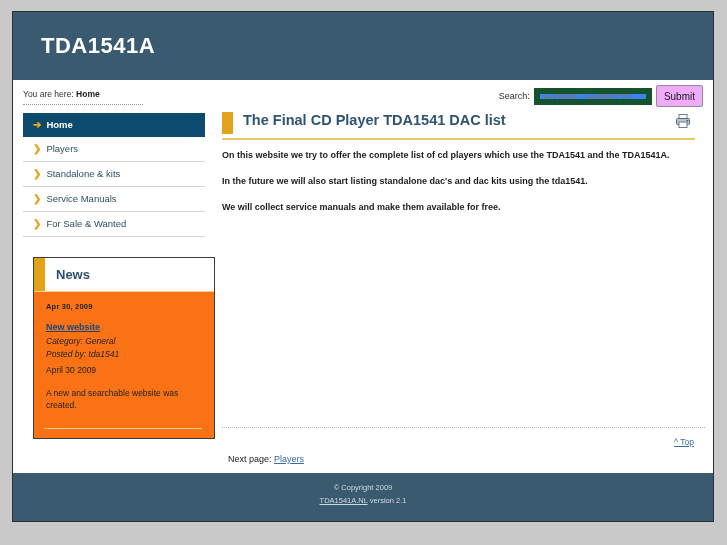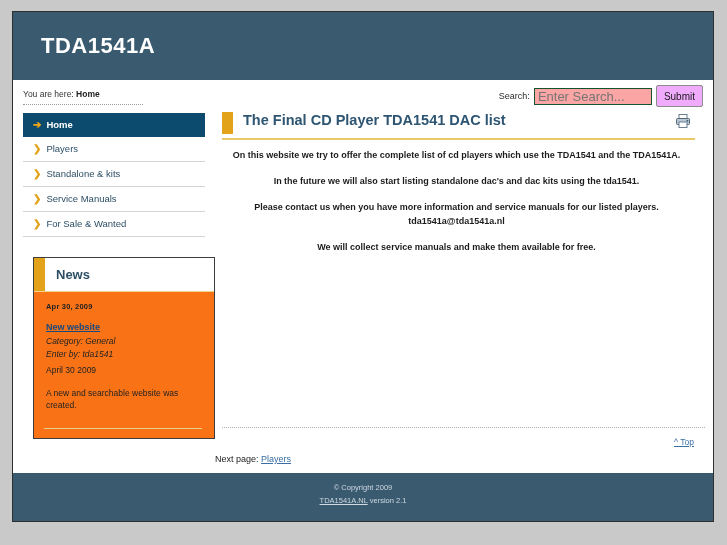--- a/index.html
+++ b/index.html
@@ -74,25 +74,25 @@
     align-items: center;
     gap: 4px;
   }
   .search-label {
     font-size: 9px;
     color: #2b2b2b;
   }
   .search-input {
     width: 118px;
     height: 17px;
-    font-size: 13px;
+    font-size: 15px;
     font-family: "Liberation Sans", sans-serif;
     color: #333333;
-    border: 1px solid #14532d;
-    background: #fca5a5;
+    border: 6px solid #14532d;
+    background: #3b82f6;
     padding: 0 3px;
     box-sizing: border-box;
   }
   .search-submit {
     height: 22px;
     font-size: 10px;
     font-family: "Liberation Sans", sans-serif;
     padding: 0 7px;
     background: #f0abfc;
     border: 1px solid #8d8d8d;
@@ -244,41 +244,41 @@
     border-top: 2px solid #e8c96a;
   }
 
   .main-body {
     padding: 9px 14px 0 9px;
     font-size: 9px;
     font-weight: bold;
     color: #1c1c1c;
     line-height: 1.55;
   }
-  .main-body p { margin: 0 0 12px 0; text-align: center; }
+  .main-body p { margin: 0 0 12px 0; }
 
   .bottom-rule {
     position: absolute;
     left: 9px;
     bottom: 45px;
     width: 483px;
     border-top: 1px dotted #b0b0b0;
   }
   .top-link {
     position: absolute;
     right: 11px;
     bottom: 26px;
     font-size: 8.5px;
     color: #3a6ea5;
     text-decoration: underline;
     cursor: pointer;
   }
   .next-page {
     position: absolute;
-    left: 2px;
+    left: 15px;
     bottom: 9px;
     font-size: 9px;
     color: #1c1c1c;
   }
   .next-page-link {
     color: #3a6ea5;
     text-decoration: underline;
     cursor: pointer;
   }
 
@@ -350,21 +350,21 @@
 
       <div class="news-box">
         <div class="news-header">
           <div class="news-accent"></div>
           <div class="news-title">News</div>
         </div>
         <div class="news-body">
           <div class="news-date">Apr 30, 2009</div>
           <a class="news-link">New website</a>
           <div class="news-meta">Category: General</div>
-          <div class="news-meta">Enter by: tda1541</div>
+          <div class="news-meta">Posted by: tda1541</div>
           <div class="news-posted-date">April 30 2009</div>
           <div class="news-text">A new and searchable website was created.</div>
         </div>
         <div class="news-rule"></div>
       </div>
     </div>
 
     <div class="main">
       <div class="main-head">
         <div class="title-accent"></div>
@@ -376,21 +376,20 @@
             <rect x="4" y="9" width="8" height="5.5" fill="#ffffff" stroke="#6b7f91" stroke-width="1"></rect>
             <rect x="11.6" y="7" width="1.6" height="1.4" fill="#3a5a70"></rect>
           </svg>
         </div>
         <div class="title-rule"></div>
       </div>
 
       <div class="main-body">
         <p>On this website we try to offer the complete list of cd players which use the TDA1541 and the TDA1541A.</p>
         <p>In the future we will also start listing standalone dac's and dac kits using the tda1541.</p>
-        <p>Please contact us when you have more information and service manuals for our listed players. tda1541a@tda1541a.nl</p>
         <p>We will collect service manuals and make them available for free.</p>
       </div>
 
       <div class="bottom-rule"></div>
       <a class="top-link">^ Top</a>
       <div class="next-page">
         <span>Next page:</span>
         <a class="next-page-link">Players</a>
       </div>
     </div>

